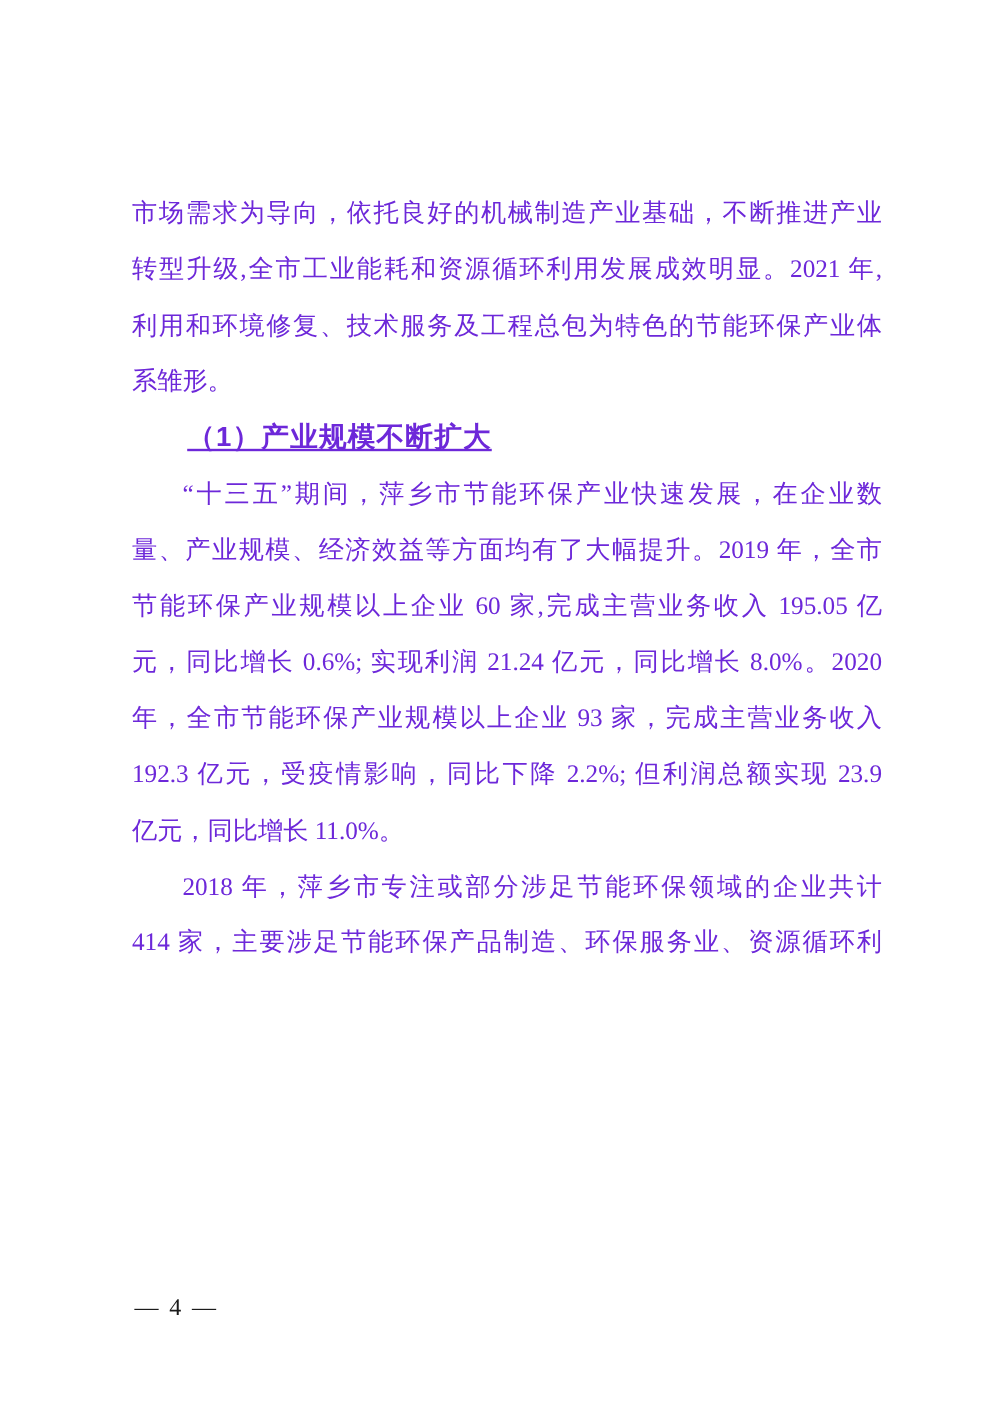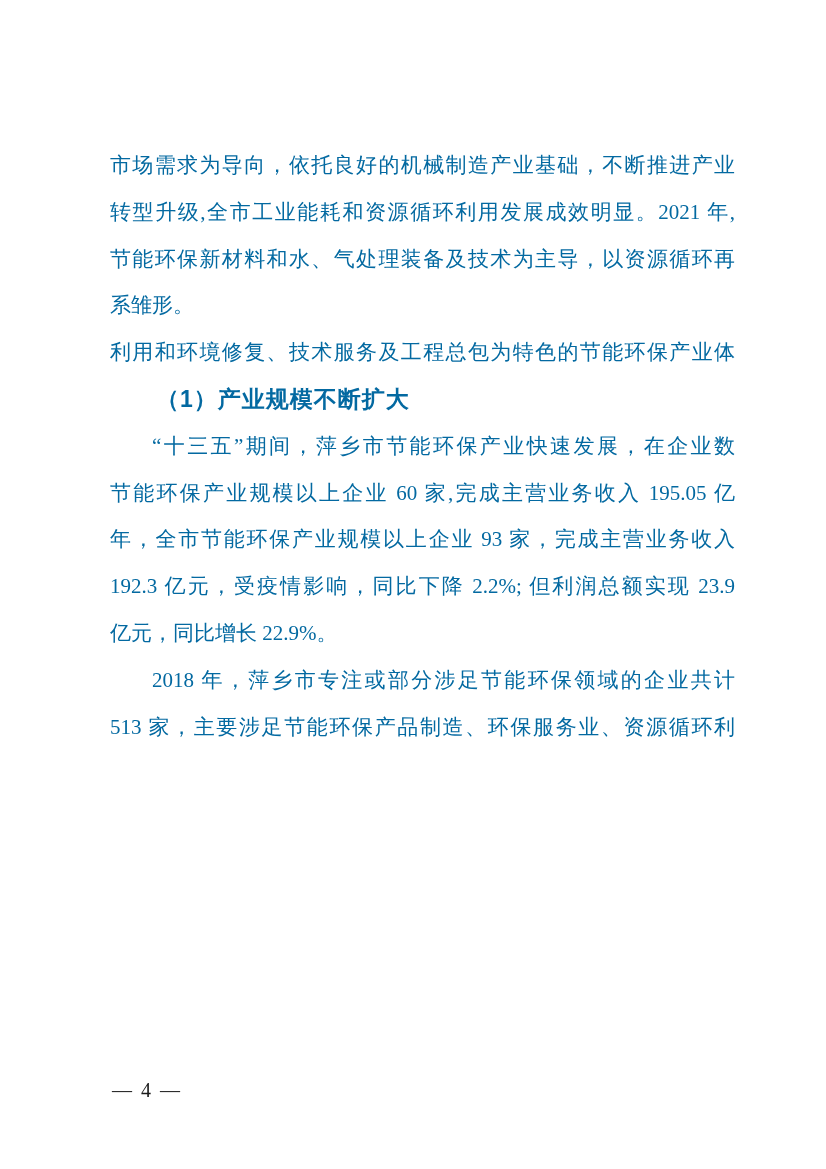--- a/index.html
+++ b/index.html
@@ -10,26 +10,26 @@
   .page {
     position: relative;
     width: 826px;
     height: 1169px;
     background: #ffffff;
     overflow: hidden;
   }
   .body-text {
     position: absolute;
     left: 110px;
-    top: 142px;
+    top: 154px;
     width: 625px;
     font-family: "Liberation Serif", "DejaVu Serif", serif;
     font-size: 21px;
     line-height: 46.8px;
-    color: #0369a1;
+    color: #6d28d9;
   }
   .paragraph {
     margin: 0;
     padding: 0;
   }
   .line {
     text-align: justify;
     text-align-last: left;
     white-space: normal;
   }
@@ -40,55 +40,57 @@
     text-indent: 2em;
   }
   .heading-line {
     font-family: "Liberation Sans", "DejaVu Sans", sans-serif;
     font-weight: 700;
     font-size: 23px;
     text-align: left;
     text-align-last: left;
     text-indent: 2em;
     letter-spacing: 1px;
+    text-decoration: underline;
   }
   .page-footer {
     position: absolute;
     left: 112px;
     top: 1076px;
     font-family: "Liberation Serif", "DejaVu Serif", serif;
     font-size: 20px;
     line-height: 28px;
     color: #1b1b1b;
     letter-spacing: 2px;
   }
 </style>
 </head>
 <body>
 
 <div class="page" style="background: rgb(255, 255, 255); color: rgb(27, 27, 27);">
   <main class="body-text" id="document-body">
       <div class="paragraph">
         <div class="line fill">市场需求为导向，依托良好的机械制造产业基础，不断推进产业</div>
         <div class="line fill">转型升级,全市工业能耗和资源循环利用发展成效明显。2021 年,</div>
-        <div class="line fill">节能环保新材料和水、气处理装备及技术为主导，以资源循环再</div>
+        <div class="line fill">利用和环境修复、技术服务及工程总包为特色的节能环保产业体</div>
         <div class="line">系雏形。</div>
-        <div class="line fill">利用和环境修复、技术服务及工程总包为特色的节能环保产业体</div>
       </div>
       <div class="paragraph">
         <div class="line heading-line">（1）产业规模不断扩大</div>
       </div>
       <div class="paragraph">
         <div class="line indent fill">“十三五”期间，萍乡市节能环保产业快速发展，在企业数</div>
+        <div class="line fill">量、产业规模、经济效益等方面均有了大幅提升。2019 年，全市</div>
         <div class="line fill">节能环保产业规模以上企业 60 家,完成主营业务收入 195.05 亿</div>
+        <div class="line fill">元，同比增长 0.6%; 实现利润 21.24 亿元，同比增长 8.0%。2020</div>
         <div class="line fill">年，全市节能环保产业规模以上企业 93 家，完成主营业务收入</div>
         <div class="line fill">192.3 亿元，受疫情影响，同比下降 2.2%; 但利润总额实现 23.9</div>
-        <div class="line">亿元，同比增长 22.9%。</div>
+        <div class="line">亿元，同比增长 11.0%。</div>
       </div>
       <div class="paragraph">
         <div class="line indent fill">2018 年，萍乡市专注或部分涉足节能环保领域的企业共计</div>
-        <div class="line fill">513 家，主要涉足节能环保产品制造、环保服务业、资源循环利</div>
+        <div class="line fill">414 家，主要涉足节能环保产品制造、环保服务业、资源循环利</div>
       </div>
     </main>
   <footer class="page-footer">
     <span>— 4 —</span>
   </footer>
 </div>
 
 </body></html>

